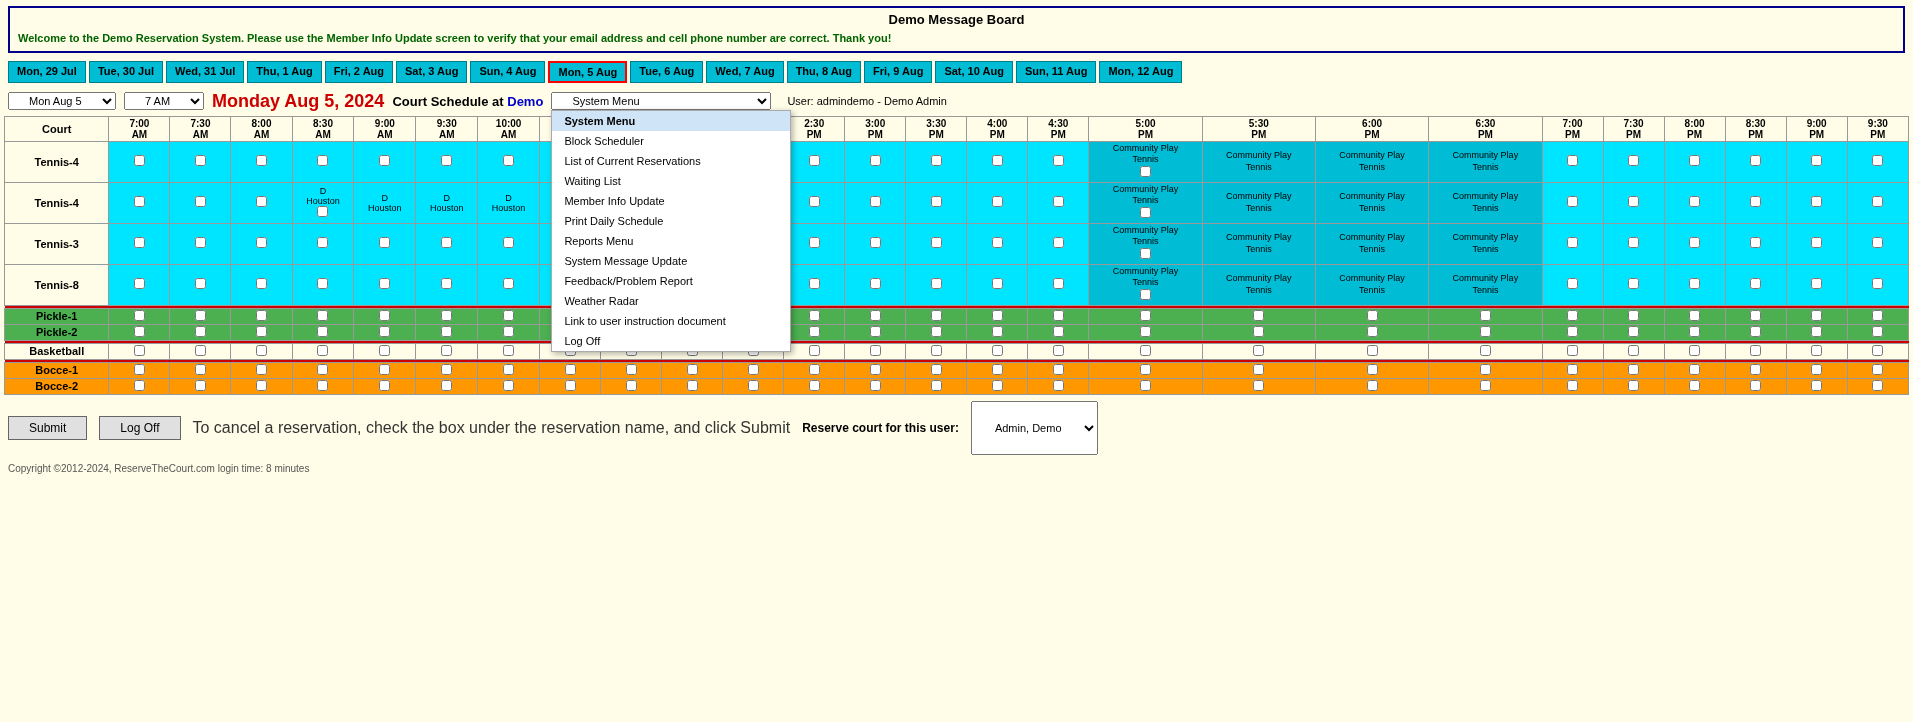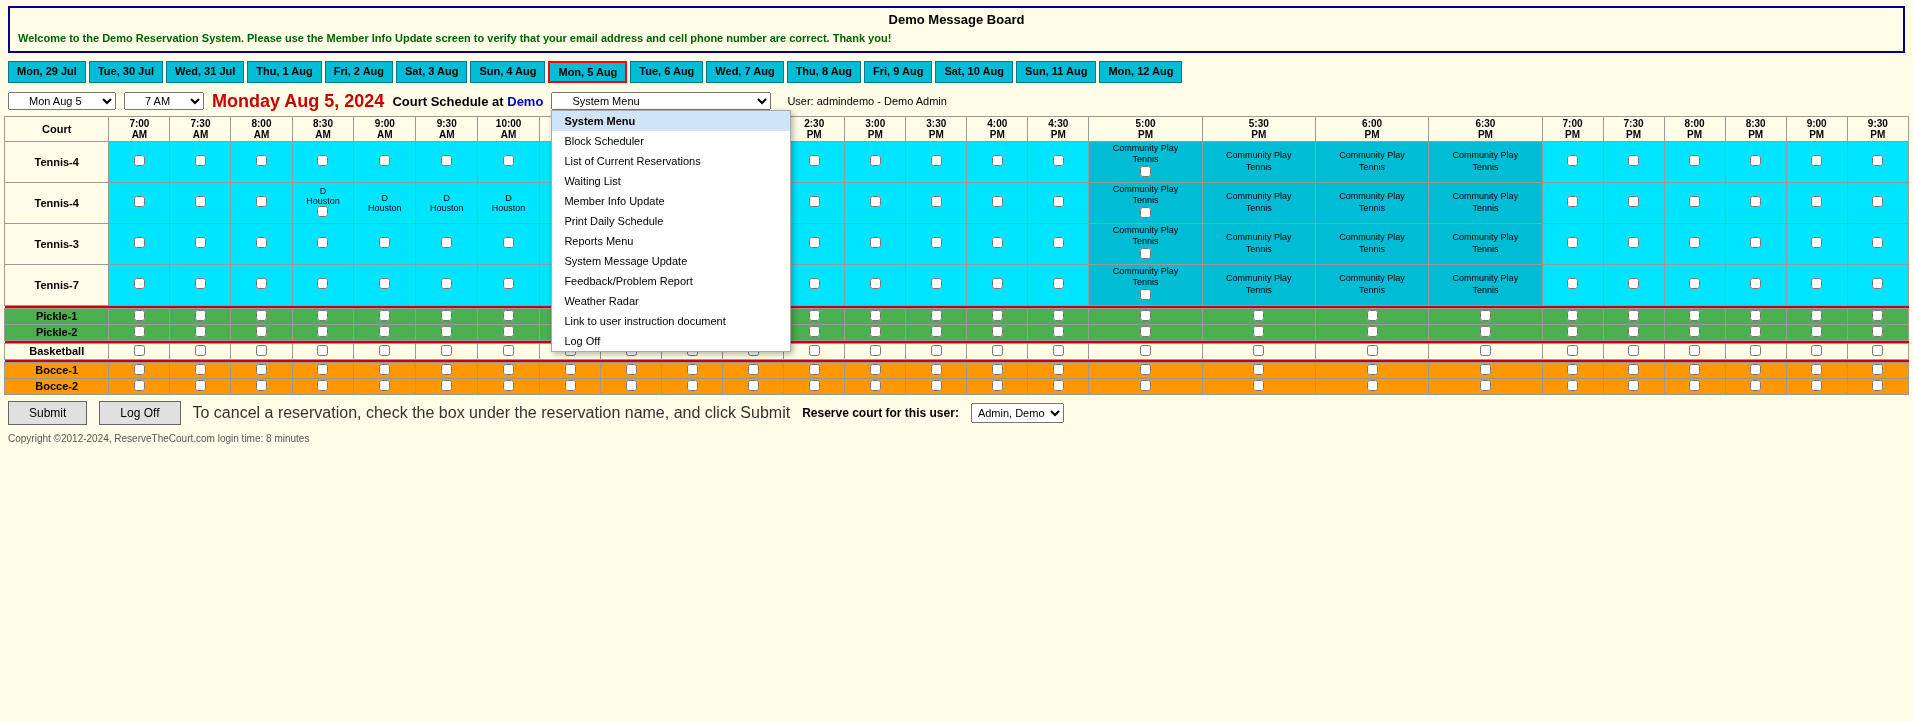--- a/index.html
+++ b/index.html
@@ -194,21 +194,21 @@
     .cancel-text {
       font-size: 16px;
       color: #333;
     }
     .reserve-label {
       font-size: 12px;
       font-weight: bold;
     }
     .reserve-select {
       font-size: 11px;
-      padding: 2px;
+      padding: 19px;
     }
 
     .copyright {
       font-size: 10px;
       color: #555;
       padding: 2px 8px;
     }
 
     
     .dropdown-container {
@@ -416,21 +416,21 @@
           <td class="cell-community">Community Play<br>Tennis</td>
           <td class="cell-community">Community Play<br>Tennis</td>
           <td class="cell-cyan"><input type="checkbox" style=""></td>
           <td class="cell-cyan"><input type="checkbox" style=""></td>
           <td class="cell-cyan"><input type="checkbox" style=""></td>
           <td class="cell-cyan"><input type="checkbox" style=""></td>
           <td class="cell-cyan"><input type="checkbox" style=""></td>
           <td class="cell-cyan"><input type="checkbox" style=""></td>
         </tr>
         <tr>
-          <td class="court-name tennis">Tennis-7</td>
+          <td class="court-name tennis">Tennis-8</td>
           <td class="cell-cyan"><input type="checkbox" style=""></td>
           <td class="cell-cyan"><input type="checkbox" style=""></td>
           <td class="cell-cyan"><input type="checkbox" style=""></td>
           <td class="cell-cyan"><input type="checkbox" style=""></td>
           <td class="cell-cyan"><input type="checkbox" style=""></td>
           <td class="cell-cyan"><input type="checkbox" style=""></td>
           <td class="cell-cyan"><input type="checkbox" style=""></td>
           <td class="cell-cyan"><input type="checkbox" style=""></td>
           <td class="cell-cyan"><input type="checkbox" style=""></td>
           <td class="cell-cyan"><input type="checkbox" style=""></td>

